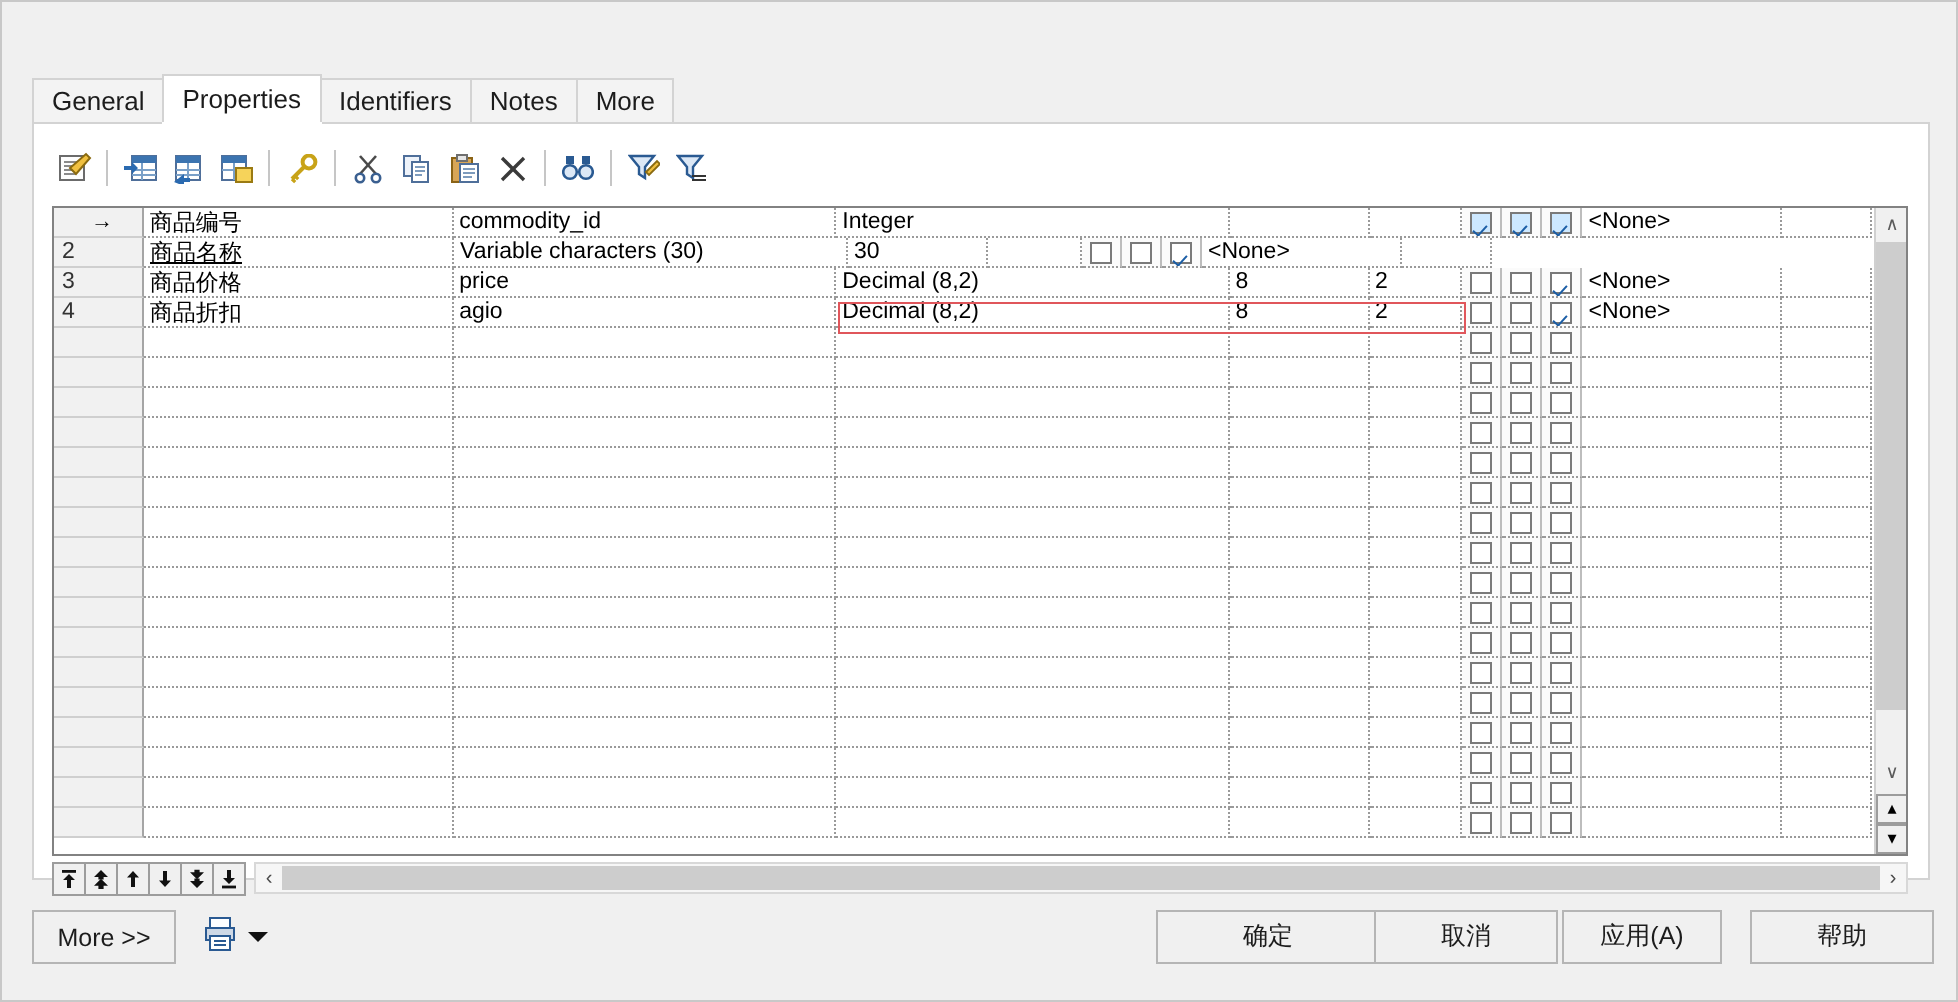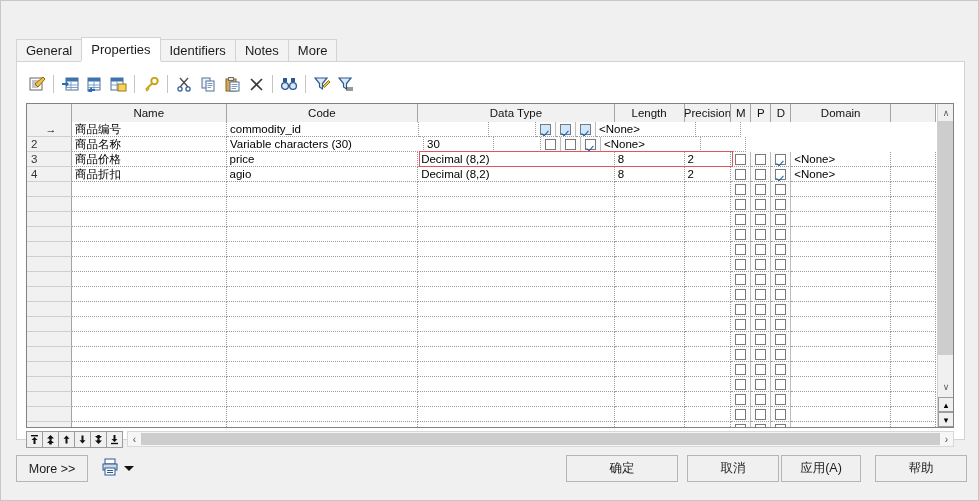--- a/index.html
+++ b/index.html
@@ -227,21 +227,21 @@
     display: flex; align-items: center; justify-content: center;
   }
   .btn-more { position: absolute; left: 15px; top: 7px; width: 72px; height: 27px; }
   .print-ic { position: absolute; left: 100px; top: 10px; width: 20px; height: 20px; }
   .caret-dn {
     position: absolute; left: 123px; top: 18px;
     width: 0; height: 0;
     border-left: 5px solid transparent; border-right: 5px solid transparent;
     border-top: 5px solid #111;
   }
-  .btn-ok     { position: absolute; left: 565px; top: 7px; width: 112px; height: 27px; }
+  .btn-ok     { position: absolute; left: 577px; top: 7px; width: 112px; height: 27px; }
   .btn-cancel { position: absolute; left: 686px; top: 7px; width: 92px; height: 27px; }
   .btn-apply  { position: absolute; left: 780px; top: 7px; width: 80px; height: 27px; }
   .btn-help   { position: absolute; left: 874px; top: 7px; width: 92px; height: 27px; }
 </style>
 </head>
 <body>
 
 <div class="window">
 
 
@@ -374,56 +374,44 @@
         <svg width="16" height="15" viewBox="0 0 16 15">
           <path d="M1 1 L13 1 L8.5 6.5 L8.5 12 L5.5 10 L5.5 6.5 Z" fill="#dce8f6" stroke="#2a5a92" stroke-width="1.2"></path>
           <line x1="8" y1="11" x2="15" y2="11" stroke="#333"></line>
             <line x1="8" y1="13" x2="15" y2="13" stroke="#333"></line>
         </svg>
       </div>
     </div>
 
     <div class="grid-wrap">
       <div id="grid-inner" style="position:absolute;left:0;top:0;right:17px;">
-          <div class="ghead">
-            <div class="hc" style="width: 45px;"></div>
-            <div class="hc" style="width: 155px;">Name</div>
-            <div class="hc" style="width: 192px;">Code</div>
-            <div class="hc" style="width: 197px;">Data Type</div>
-            <div class="hc" style="width: 70px;">Length</div>
-            <div class="hc" style="width: 47px;">Precision</div>
-            <div class="hc" style="width: 20px;">M</div>
-            <div class="hc" style="width: 20px;">P</div>
-            <div class="hc" style="width: 20px;">D</div>
-            <div class="hc" style="width: 100px;">Domain</div>
-            <div class="hc" style="width: 45px;"></div>
-          </div>
           <div class="grow">
             <div class="c num" style="width: 45px; justify-content: center;">
               <span class="sel-arrow">→</span>
             </div>
             <div class="c" style="width: 155px;">商品编号</div>
             <div class="c" style="width: 192px;">commodity_id</div>
+            <div class="c" style="width: 197px;">Integer</div>
             <div class="c" style="width: 70px;"></div>
             <div class="c" style="width: 47px;"></div>
             <div class="c chk" style="width: 20px;">
               <div class="cb on sel"></div>
             </div>
             <div class="c chk" style="width: 20px;">
               <div class="cb on sel"></div>
             </div>
             <div class="c chk" style="width: 20px;">
               <div class="cb on sel"></div>
             </div>
             <div class="c" style="width: 100px;">&lt;None&gt;</div>
             <div class="c" style="width: 45px;"></div>
           </div>
           <div class="grow">
             <div class="c num" style="width: 45px;">2</div>
-            <div class="c" style="width: 155px;">商品名称</div>
+            <div class="c" style="width: 155px; text-decoration: underline;">商品名称</div>
             <div class="c" style="width: 197px;">Variable characters (30)</div>
             <div class="c" style="width: 70px;">30</div>
             <div class="c" style="width: 47px;"></div>
             <div class="c chk" style="width: 20px;">
               <div class="cb"></div>
             </div>
             <div class="c chk" style="width: 20px;">
               <div class="cb"></div>
             </div>
             <div class="c chk" style="width: 20px;">

